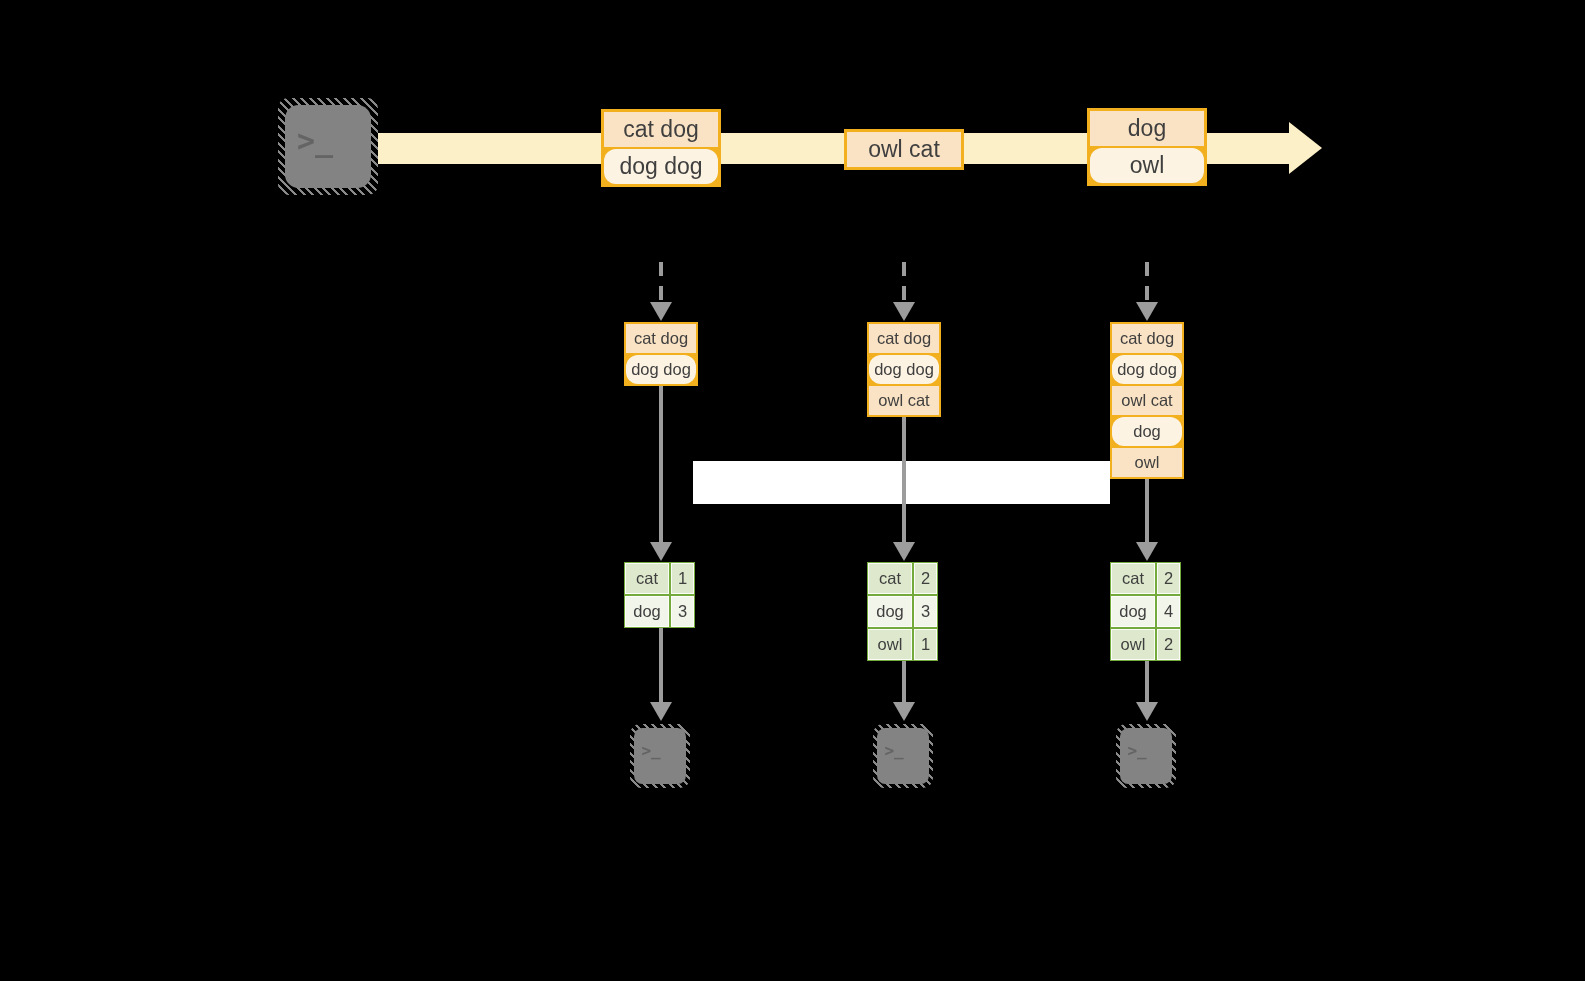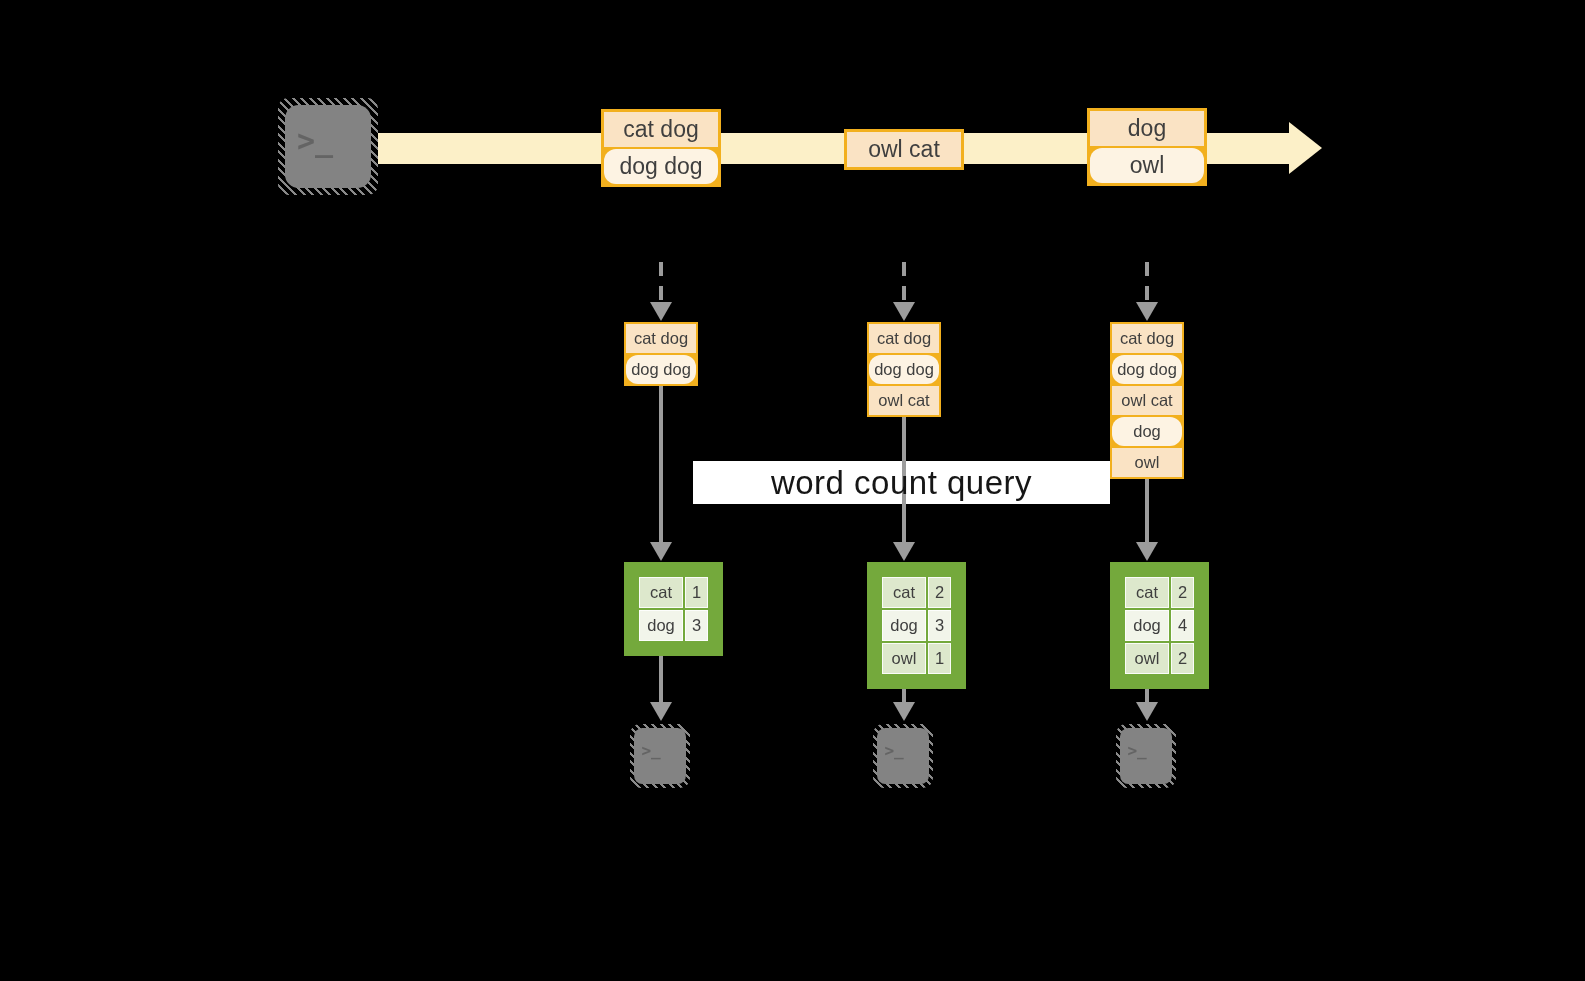--- a/index.html
+++ b/index.html
@@ -34,21 +34,21 @@
   .vhead{width:0;height:0;z-index:2;
     border-left:11px solid transparent;border-right:11px solid transparent;
     border-top:19px solid var(--arrow,#9c9c9c);}
 
   
   .query-band{background:var(--query-band,#fff);z-index:1;}
   .query-text{z-index:4;display:flex;align-items:center;justify-content:center;
     font-size:33px;font-weight:300;color:#161616;letter-spacing:.5px;}
 
   
-  .gtable{display:grid;grid-template-columns:44px 23px;gap:2px;padding:14px;
+  .gtable{display:grid;grid-template-columns:44px 23px;gap:2px;padding:0;
     background:var(--table-border,#74a93c);border:1px solid var(--table-border,#74a93c);z-index:3;}
   .gcell{height:29px;display:flex;align-items:center;justify-content:center;
     font-size:16.5px;border:1px solid rgba(255,255,255,.85);}
   .cell-dark{background:var(--cell-fill-dark,#dde8cc);}
   .cell-light{background:var(--cell-fill-light,#f2f5ea);}
 
   
   .terminal{z-index:3;border-radius:10px;
     background:repeating-linear-gradient(45deg,#8a8a8a 0 2px,transparent 2px 6px);}
   .term-inner{position:absolute;inset:7%;background:var(--terminal,#838383);border-radius:16%;}
@@ -109,21 +109,20 @@
 
   <div class="abs query-band" style="left:693px;top:461px;width:417px;height:43px;"></div>
 
   <div class="abs vline" style="left:659px;top:386px;height:156px;"></div>
   <div class="abs vhead" style="left:650px;top:542px;"></div>
   <div class="abs vline" style="left:902px;top:417px;height:125px;"></div>
   <div class="abs vhead" style="left:893px;top:542px;"></div>
   <div class="abs vline" style="left:1145px;top:479px;height:63px;"></div>
   <div class="abs vhead" style="left:1136px;top:542px;"></div>
 
-  <div class="abs query-text" style="left:693px;top:461px;width:417px;height:43px;">word count query</div>
 
   <div class="abs gtable" style="left:624px;top:562px;">
     <div class="gcell cell-dark">cat</div>
     <div class="gcell cell-dark">1</div>
     <div class="gcell cell-light">dog</div>
     <div class="gcell cell-light">3</div>
   </div>
   <div class="abs gtable" style="left:867px;top:562px;">
     <div class="gcell cell-dark">cat</div>
     <div class="gcell cell-dark">2</div>

